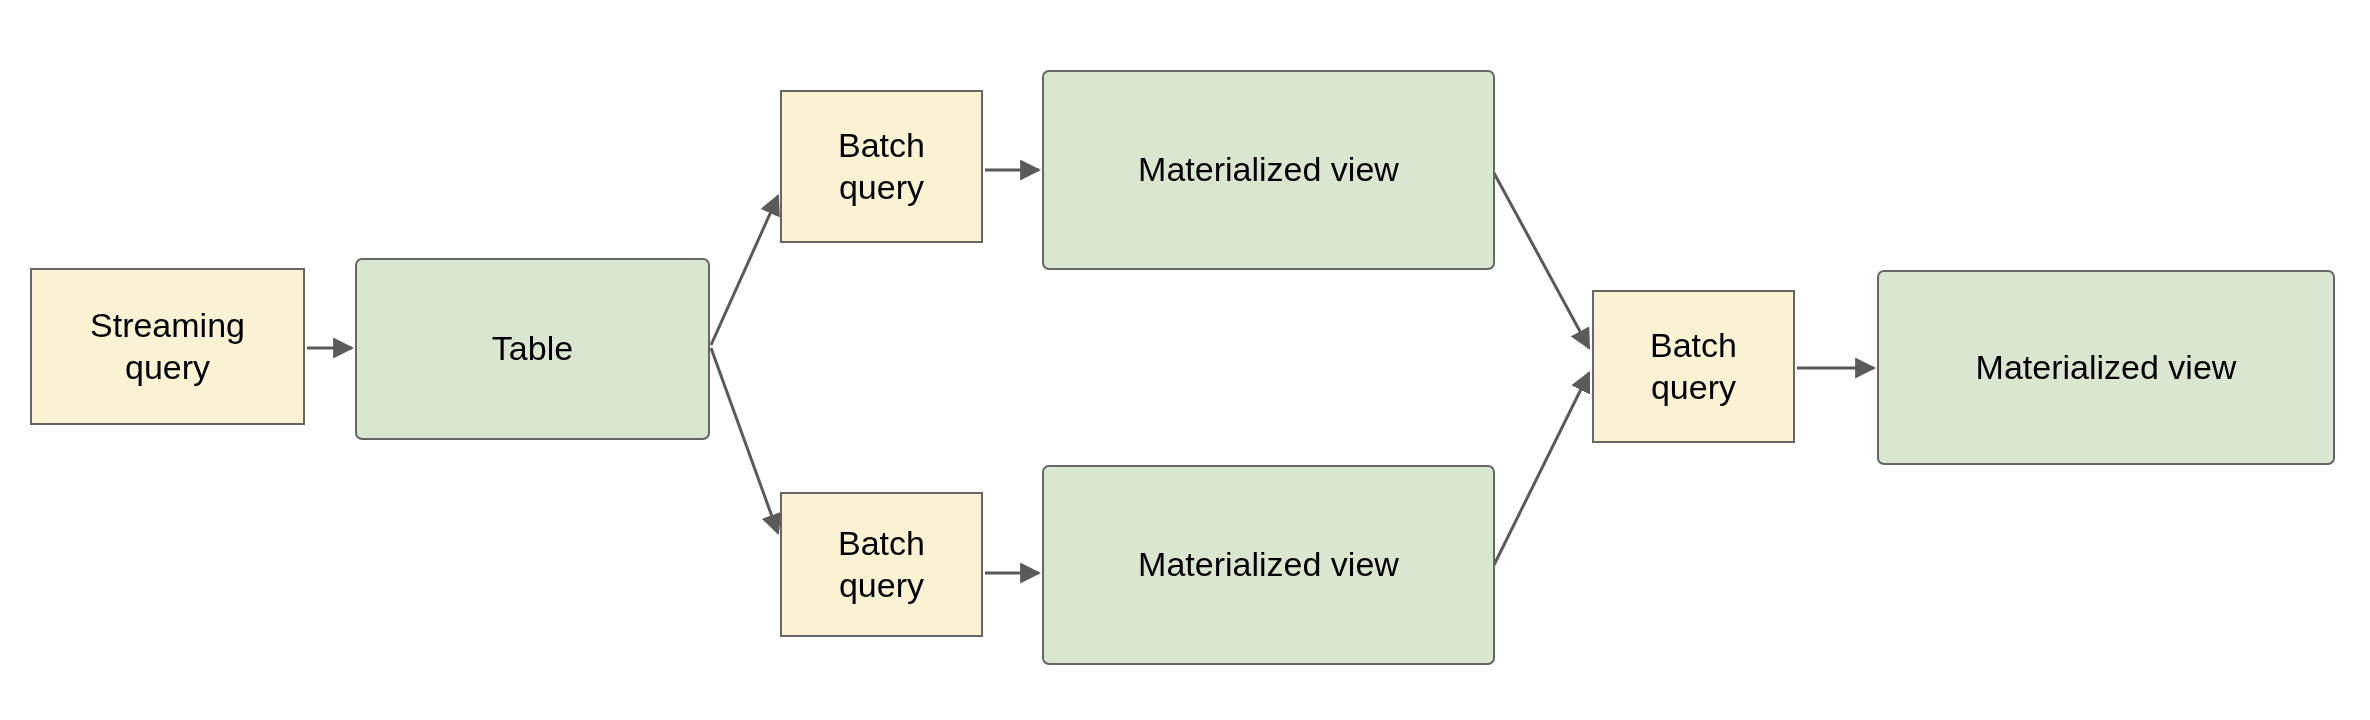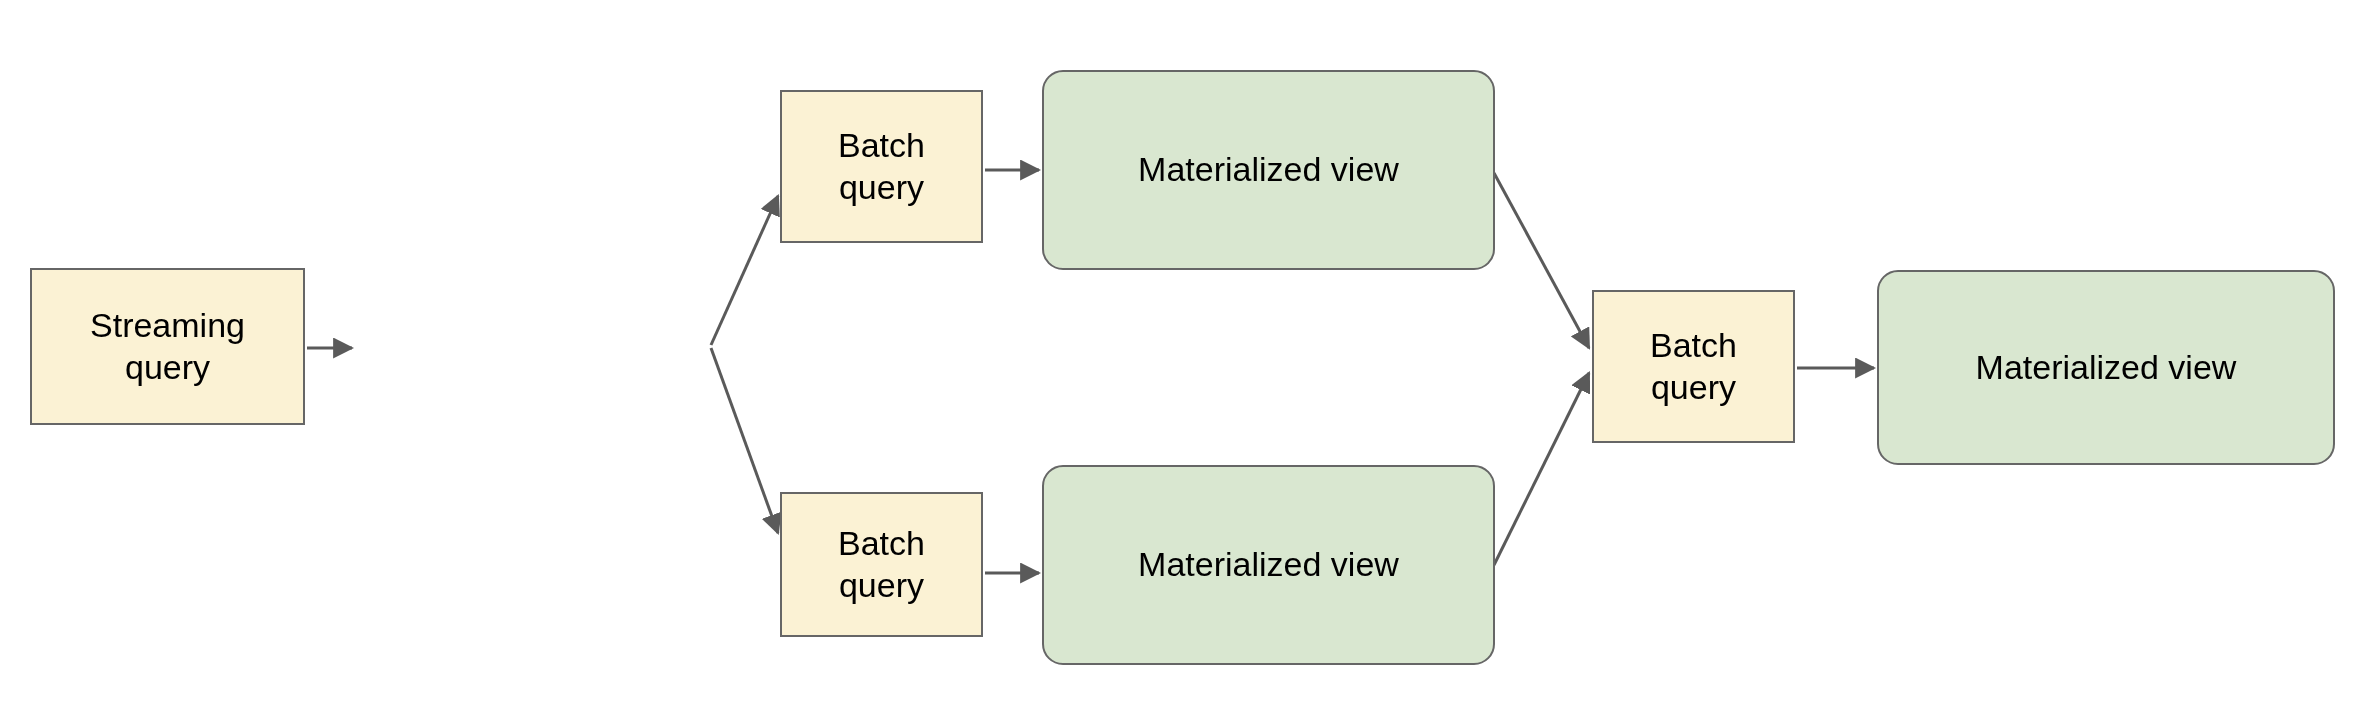--- a/index.html
+++ b/index.html
@@ -37,21 +37,21 @@
     white-space: pre-line;
     z-index: 2;
   }
   .node.query {
     background: #fbf2d4;
     border-radius: 0;
     text-align: center;
   }
   .node.view {
     background: #d9e7d0;
-    border-radius: 21px;
+    border-radius: 7px;
   }
   .node-label {
     display: block;
     padding: 0 6px;
   }
 </style>
 </head>
 <body>
 
 <div id="canvas">
@@ -72,20 +72,23 @@
         <line x1="1494" y1="565" x2="1589" y2="373" stroke="#5a5a5a" stroke-width="3" marker-end="url(#arrowhead)"></line>
         <line x1="1797" y1="368" x2="1874" y2="368" stroke="#5a5a5a" stroke-width="3" marker-end="url(#arrowhead)"></line>
       </g>
   </svg>
 
   <div class="node query" style="left: 30px; top: 268px; width: 275px; height: 157px; background: rgb(251, 242, 212); border-color: rgb(102, 102, 102); color: rgb(0, 0, 0); border-radius: 0px;">
     <span class="node-label">Streaming
 query</span>
   </div>
 
+  <div class="node view" style="left: 355px; top: 258px; width: 355px; height: 182px; background: rgb(217, 231, 208); border-color: rgb(102, 102, 102); color: rgb(0, 0, 0);">
+    <span class="node-label">Table</span>
+  </div>
 
   <div class="node query" style="left: 780px; top: 90px; width: 203px; height: 153px; background: rgb(251, 242, 212); border-color: rgb(102, 102, 102); color: rgb(0, 0, 0); border-radius: 0px;">
     <span class="node-label">Batch
 query</span>
   </div>
 
   <div class="node view" style="left: 1042px; top: 70px; width: 453px; height: 200px; background: rgb(217, 231, 208); border-color: rgb(102, 102, 102); color: rgb(0, 0, 0);">
     <span class="node-label">Materialized view</span>
   </div>
 

